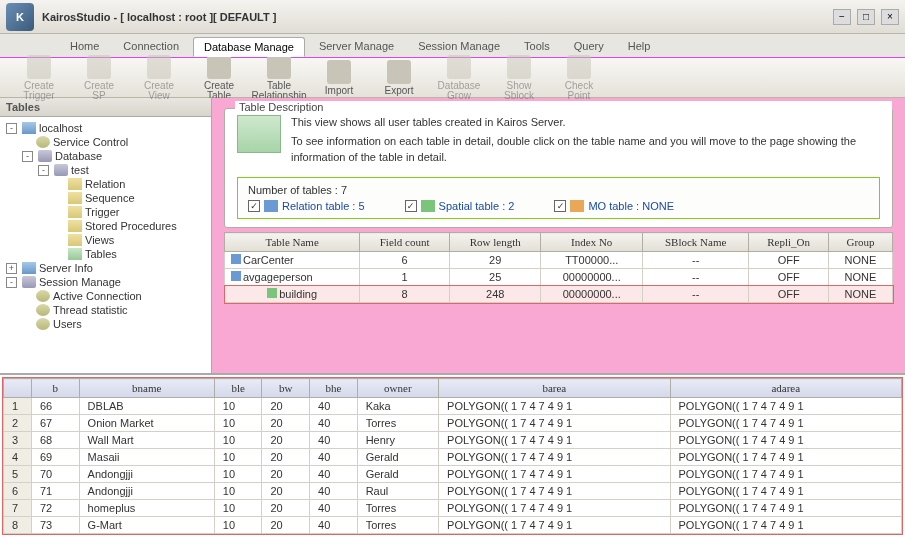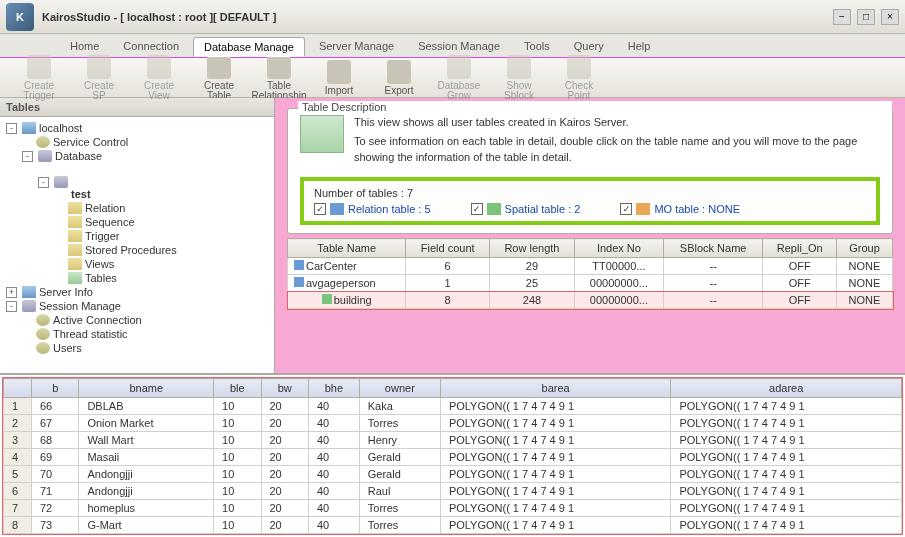--- a/index.html
+++ b/index.html
@@ -12,43 +12,43 @@
 .win-btn { width: 18px; height: 16px; background: #ddd; border: 1px solid #aaa; display:flex;align-items:center;justify-content:center;font-size:10px;cursor:pointer; }
 .menubar { height: 24px; background: #e8e6e0; display: flex; align-items: center; padding-left: 60px; gap: 4px; border-bottom: 1px solid #d946ef; }
 .menu-item { padding: 3px 10px; color: #555; cursor: pointer; border-radius: 3px 3px 0 0; }
 .menu-item.active { background: #fff; border: 1px solid #aaa; border-bottom: 1px solid #fff; color: #000; position:relative;top:1px; }
 .toolbar { height: 40px; background: linear-gradient(#f8f7f3,#e5e2da); display: flex; align-items: center; padding: 0 10px; gap: 2px; border-bottom: 1px solid #b8b4aa; }
 .tool-btn { width: 58px; height: 50px; display: flex; flex-direction: column; align-items: center; justify-content: center; gap: 2px; cursor: pointer; border-radius: 3px; }
 .tool-btn.disabled { opacity: 0.5; }
 .tool-icon { width: 24px; height: 24px; background: #c8c4b8; border-radius: 3px; }
 .tool-label { font-size: 10px; color: #555; text-align: center; line-height: 1; }
 .content { flex: 1; display: flex; overflow: hidden; }
-.sidebar { width: 275px; background: #fff; border-right: 1px solid #aaa; display: flex; flex-direction: column; }
+.sidebar { width: 212px; background: #fff; border-right: 1px solid #aaa; display: flex; flex-direction: column; }
 .sidebar-header { background: linear-gradient(#e8e6e0,#d8d5cc); padding: 3px 6px; font-weight: bold; color: #555; border-bottom: 1px solid #aaa; }
 .tree { flex: 1; padding: 4px; overflow: auto; background: #fff; }
 .tree-node { padding: 1px 0 1px 0; white-space: nowrap; color: #333; cursor: pointer; display: flex; align-items: center; gap: 3px; }
 .tree-exp { width: 11px; height: 11px; border: 1px solid #888; background: #fff; display: inline-flex; align-items: center; justify-content: center; font-size: 9px; line-height: 1; color: #555; margin-right: 2px; }
 .tree-spacer { width: 11px; display: inline-block; }
 .tree-icon { width: 14px; height: 12px; display: inline-block; }
 .l0 { padding-left: 2px; } .l1 { padding-left: 18px; } .l2 { padding-left: 34px; } .l3 { padding-left: 50px; }
-.tree-label.bold { font-weight: bold; margin-top: 24px; }
+.tree-label.bold { font-weight: normal; }
 .main { flex: 1; display: flex; flex-direction: column; overflow: hidden; background: #f9a8d4; }
 .desc-panel { margin: 10px 12px 4px 12px; border: 1px solid #b0ada4; background: #fff; border-radius: 3px; }
 .desc-legend { background: #fff; padding: 0 4px; margin-left: 10px; font-size: 11px; color: #444; position: relative; top: -8px; }
 .desc-body { display: flex; padding: 0 12px 8px 12px; gap: 10px; margin-top: -6px; }
 .desc-icon { width: 44px; height: 38px; background: linear-gradient(#cfe8cf,#a8d4a8); border: 1px solid #8ab88a; flex-shrink: 0; }
 .desc-text { color: #333; line-height: 1.4; }
-.stats-box { border: 4px solid #84cc16; margin: 4px 12px 8px 12px; padding: 6px 10px; background: #fdfdfc; }
+.stats-box { border: 1px solid #84cc16; margin: 4px 12px 8px 12px; padding: 6px 10px; background: #fdfdfc; }
 .stats-title { color: #333; margin-bottom: 4px; }
 .stats-row { display: flex; gap: 40px; align-items: center; }
 .stat-item { display: flex; align-items: center; gap: 4px; color: #1a4aaa; }
 .checkbox { width: 12px; height: 12px; border: 1px solid #666; background: #fff; display:inline-flex;align-items:center;justify-content:center;font-size:9px;color:#333; }
 .table-wrap { margin: 0 12px 0 12px; }
 table { border-collapse: collapse; width: 100%; background: #fff; }
-th { background: linear-gradient(#f5f3ef,#e2dfd6); border: 1px solid #b0ada4; padding: 3px 6px; color: #333; font-weight: normal; text-align: center; }
+th { background: linear-gradient(#f5f3ef,#e2dfd6); border: 1px solid #b0ada4; padding: 3px 6px; color: #333; font-weight: normal; text-align: center; font-family: Liberation Serif, serif; }
 td { border: 1px solid #d4d0c8; padding: 2px 6px; color: #333; text-align: center; }
 td.left { text-align: left; }
 .row-icon { width: 10px; height: 10px; display: inline-block; margin-right: 2px; }
 .selected-row td { background: #fce8e8; text-align: center; }
 .selected-row { outline: 1px solid #d66; }
 .bottom-grid { border-top: 2px solid #aaa; background: #fff; flex-shrink: 0; }
 .bottom-grid table { width: 100%; }
 .bottom-grid th { background: linear-gradient(#e8eaf5,#d4d8ea); }
 .bottom-grid td { text-align: left; padding: 2px 8px; }
 .grid-border { border: 1px solid #d66; margin: 2px; }

